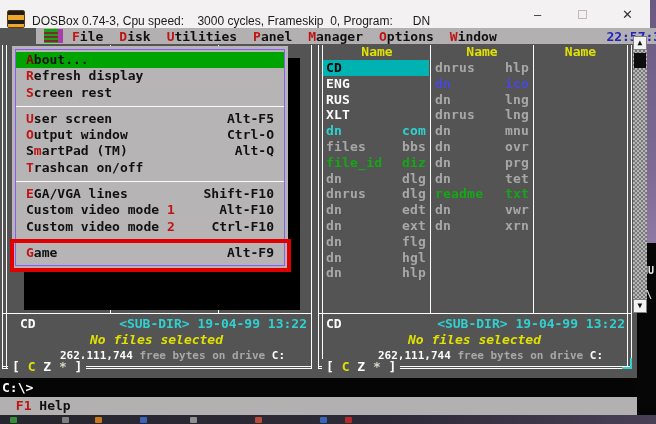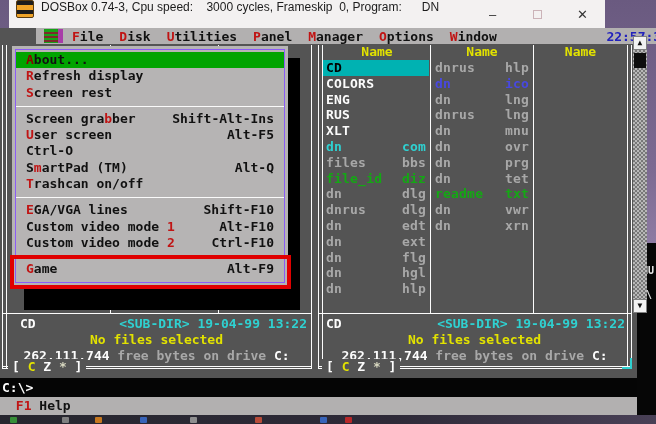--- a/index.html
+++ b/index.html
@@ -16,22 +16,22 @@
   .nu-line2 { position:absolute; left:3px; top:46px; }
   .bg-scrollbar { position:absolute; left:633px; top:36px; width:14px; height:277px; z-index:25;
     background:repeating-conic-gradient(#b8b8b8 0% 25%, #787878 0% 50%) 0 0 / 4px 4px; }
   .sb-btn { position:absolute; left:0; width:14px; height:14px; background:#f2f2f2;
     border:1px solid #808080; color:#111; font-size:8px; line-height:12px; text-align:center; }
   .sb-up { top:0; } .sb-down { bottom:0; }
   .sb-thumb { position:absolute; left:1px; top:17px; width:12px; height:15px; background:#0d0d0d; }
 
   
   .dosbox { position:absolute; left:0; top:0; width:650px; height:415px; z-index:10; }
-  .titlebar { position:absolute; left:9px; top:0; width:596px; height:28px; background:#f3f1f1;
-    display:flex; align-items:flex-start; font-family:"Liberation Sans",sans-serif; font-weight:normal; }
+  .titlebar { position:absolute; left:0; top:0; width:650px; height:28px; background:#f3f1f1;
+    display:flex; align-items:flex-end; font-family:"Liberation Sans",sans-serif; font-weight:normal; }
   .db-icon { width:18px; height:18px; margin-left:7px; margin-right:7px; border:1px solid #5a3c10;
     background:linear-gradient(#1c1c1c 0 4px,#f0a428 4px 9px,#1c1c1c 9px 13px,#f0a428 13px 18px);
     border-radius:2px; }
   .title-text { font-size:12px; color:#1c1c1c; white-space:pre; }
   .win-btns { margin-left:auto; display:flex; height:28px; }
   .win-btn { width:45px; height:28px; display:flex; align-items:center; justify-content:center;
     color:#333; font-size:13px; }
   .max-glyph { width:9px; height:9px; border:1px solid #cbb3b8; }
 
   .dos { position:absolute; left:0; top:28px; width:647px; height:387px; background:#545454; }
@@ -63,23 +63,23 @@
   .k-file  { color:#a8a8a8; }
   .k-exec  { color:#2fd1d1; }
   .k-info  { color:#14a814; }
   .k-ico   { color:#4848e0; }
   .k-cursor{ background:#00b2b2; color:#000; }
 
   .status1 { position:absolute; top:288px; height:16px; font-size:13px; line-height:16px;
     display:flex; justify-content:space-between; }
   .s-dir { color:#fcfcfc; } .s-info { color:#2fd1d1; white-space:pre; }
   .status2 { position:absolute; top:304px; height:16px; width:100%; text-align:center;
-    color:#e2e200; font-size:13px; line-height:16px; }
+    color:#e2e200; font-size:13px; line-height:16px;font-style:italic; }
   .status3 { position:absolute; top:320px; height:16px; text-align:center;
-    color:#a8a8a8; font-size:13px; line-height:16px; white-space:pre; }
+    color:#a8a8a8; font-size:11px; line-height:16px; white-space:pre;margin-left:16px; }
   .s-white { color:#fcfcfc; }
   .tagline { position:absolute; top:331px; height:15px; line-height:15px; background:#545454;
     z-index:2; font-size:13px; color:#fcfcfc; padding:0 4px; white-space:pre; }
   .tag-c { color:#e2e200; } .tag-star { color:#d8d8c0; }
 
   
   .menu-shadow { position:absolute; left:24px; top:30px; width:276px; height:252px;
     background:#000; z-index:28; }
   .menu { position:absolute; left:12px; top:18px; width:276px; background:#b6b4b4;
     z-index:29; padding:3px; }
@@ -170,24 +170,20 @@
       <div class="col-header" style="left:324px; width:106px;">Name</div>
       <div class="col-header" style="left:432px; width:100px;">Name</div>
       <div class="col-header" style="left:535px; width:91px;">Name</div>
 
       <div class="fcol" id="fcol0" style="left:323px; width:106px;">
           <div class="frow k-cursor">
             <span>CD</span>
             <span></span>
           </div>
           <div class="frow k-dir">
-            <span>COLORS</span>
-            <span></span>
-          </div>
-          <div class="frow k-dir">
             <span>ENG</span>
             <span></span>
           </div>
           <div class="frow k-dir">
             <span>RUS</span>
             <span></span>
           </div>
           <div class="frow k-dir">
             <span>XLT</span>
             <span></span>
@@ -291,23 +287,22 @@
       <div class="cyan-corner"></div>
       <div class="tagline" style="left:322px;"><span>[ </span><span class="tag-c">C</span><span> Z </span><span class="tag-star">*</span><span> ]</span></div>
 
       <div class="menu-shadow"></div>
       <div class="menu">
         <div class="menu-frame" id="menu-rows">
             <div class="menu-row hl"><span><span class="hot">A</span>bout...</span><span></span></div>
             <div class="menu-row"><span><span class="hot">R</span>efresh display</span><span></span></div>
             <div class="menu-row"><span><span class="hot">S</span>creen rest</span><span></span></div>
             <div class="menu-sep"></div>
-            <div class="menu-row"><span>Screen gra<span class="hot">b</span>ber</span><span>Shift-Alt-Ins</span></div>
             <div class="menu-row"><span><span class="hot">U</span>ser screen</span><span>Alt-F5</span></div>
-            <div class="menu-row"><span>Ctrl-O</span></div>
+            <div class="menu-row"><span><span class="hot">O</span>utput window</span><span>Ctrl-O</span></div>
             <div class="menu-row"><span>S<span class="hot">m</span>artPad (TM)</span><span>Alt-Q</span></div>
             <div class="menu-row"><span><span class="hot">T</span>rashcan on/off</span><span></span></div>
             <div class="menu-sep"></div>
             <div class="menu-row"><span><span class="hot">E</span>GA/VGA lines</span><span>Shift-F10</span></div>
             <div class="menu-row"><span>Custom video mode <span class="hot">1</span></span><span>Alt-F10</span></div>
             <div class="menu-row"><span>Custom video mode <span class="hot">2</span></span><span>Ctrl-F10</span></div>
             <div class="menu-sep"></div>
             <div class="menu-row"><span><span class="hot">G</span>ame</span><span>Alt-F9</span><div class="annotation"></div></div>
           </div>
       </div>

